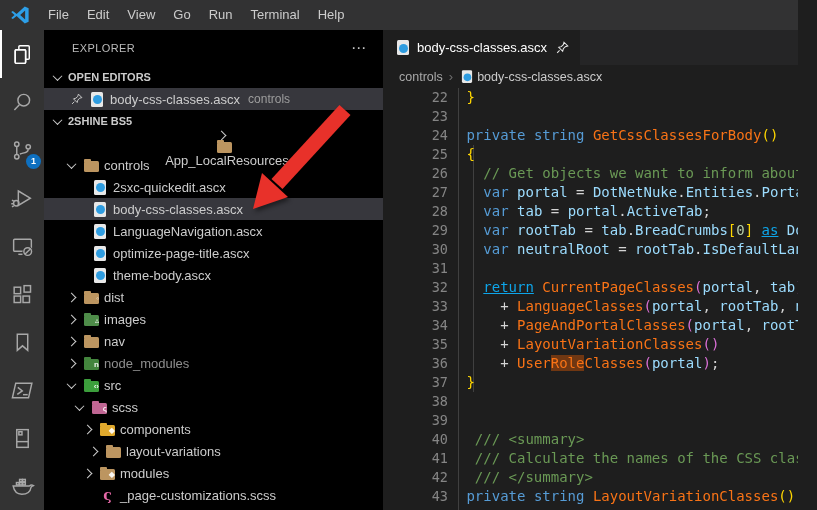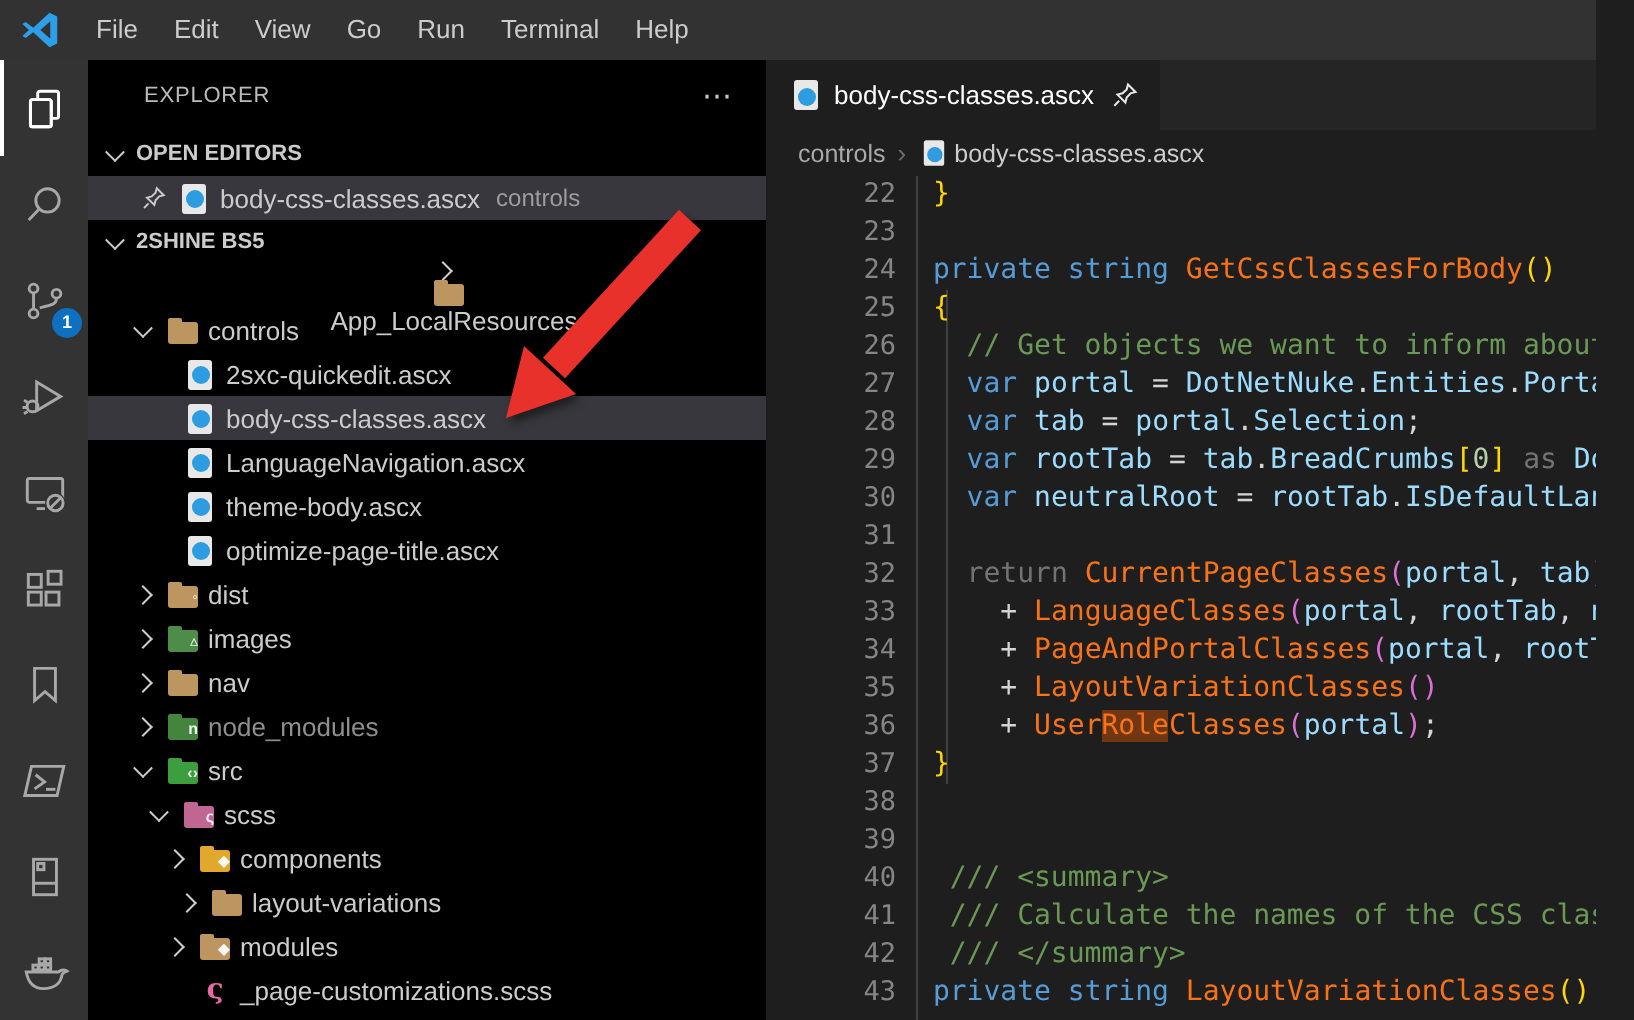--- a/index.html
+++ b/index.html
@@ -54,21 +54,21 @@
   #breadcrumb{height:23px;display:flex;align-items:center;font-size:12.5px;color:#a9a9a9;padding-left:16px;background:#1e1e1e;}
   #breadcrumb .sep{margin:0 6px;color:#6e6e6e;font-size:13px;}
   #breadcrumb .file{color:#cccccc;display:flex;align-items:center;}
   #breadcrumb .fi{transform:scale(.85);margin-right:4px;}
   #code{position:relative;height:422px;font-family:"DejaVu Sans Mono","Liberation Mono",monospace;
         font-size:14px;overflow:hidden;}
   .guide{position:absolute;width:1px;background:#404040;}
   .cl{display:flex;height:19px;line-height:19px;position:relative;}
   .ln{width:65px;text-align:right;color:#858585;flex:none;font-size:13.5px;}
   .ct{margin-left:10px;white-space:pre;}
-  .tk-kw{color:#569cd6;} .tk-ctl{color:#737373;} .tk-fn{color:#f97316;}
+  .tk-kw{color:#569cd6;} .tk-ctl{color:#0ea5e9;text-decoration:underline;} .tk-fn{color:#f97316;}
   .tk-v{color:#9cdcfe;}  .tk-n{color:#b5cea8;}  .tk-cm{color:#6a9955;}
   .tk-pu{color:#d4d4d4;} .tk-b1{color:#ffd700;} .tk-b2{color:#da70d6;}
   .tk-pl{color:#d4d4d4;}
   .hl{background:rgba(234,92,0,.40);}
   
   #arrow{position:absolute;left:0;top:0;pointer-events:none;filter:drop-shadow(2px 3px 2px rgba(0,0,0,.45));}
 </style>
 </head>
 <body>
 
@@ -230,28 +230,28 @@
           <span class="fi fi-page">
             <span class="globe" style="background: rgb(46, 156, 224);"></span>
           </span>
           <span class="lbl">LanguageNavigation.ascx</span>
         </div>
         <div class="trow" style="padding-left: 30px;">
           <span class="chevbox"></span>
           <span class="fi fi-page">
             <span class="globe" style="background: rgb(46, 156, 224);"></span>
           </span>
+          <span class="lbl">optimize-page-title.ascx</span>
+        </div>
+        <div class="trow" style="padding-left: 30px;">
+          <span class="chevbox"></span>
+          <span class="fi fi-page">
+            <span class="globe" style="background: rgb(46, 156, 224);"></span>
+          </span>
           <span class="lbl">theme-body.ascx</span>
-        </div>
-        <div class="trow" style="padding-left: 30px;">
-          <span class="chevbox"></span>
-          <span class="fi fi-page">
-            <span class="globe" style="background: rgb(46, 156, 224);"></span>
-          </span>
-          <span class="lbl">optimize-page-title.ascx</span>
         </div>
         <div class="trow" style="padding-left: 22px;">
           <span class="chevbox">
             <span class="chev right"></span>
           </span>
           <span class="fi fi-folder" style="background: rgb(188, 149, 96);">
             <span class="fi-badge">◦</span>
           </span>
           <span class="lbl">dist</span>
         </div>
@@ -384,21 +384,21 @@
           <div class="cl">
             <span class="ln">26</span>
             <span class="ct"><span class="tk-pl">   </span><span class="tk-cm">// Get objects we want to inform about in the classes</span></span>
           </div>
           <div class="cl">
             <span class="ln">27</span>
             <span class="ct"><span class="tk-pl">   </span><span class="tk-kw">var</span><span class="tk-pl"> </span><span class="tk-v">portal</span><span class="tk-pl"> </span><span class="tk-pu">=</span><span class="tk-pl"> </span><span class="tk-v">DotNetNuke</span><span class="tk-pu">.</span><span class="tk-v">Entities</span><span class="tk-pu">.</span><span class="tk-v">Portals</span></span>
           </div>
           <div class="cl">
             <span class="ln">28</span>
-            <span class="ct"><span class="tk-pl">   </span><span class="tk-kw">var</span><span class="tk-pl"> </span><span class="tk-v">tab</span><span class="tk-pl"> </span><span class="tk-pu">=</span><span class="tk-pl"> </span><span class="tk-v">portal</span><span class="tk-pu">.</span><span class="tk-v">Selection</span><span class="tk-pu">;</span></span>
+            <span class="ct"><span class="tk-pl">   </span><span class="tk-kw">var</span><span class="tk-pl"> </span><span class="tk-v">tab</span><span class="tk-pl"> </span><span class="tk-pu">=</span><span class="tk-pl"> </span><span class="tk-v">portal</span><span class="tk-pu">.</span><span class="tk-v">ActiveTab</span><span class="tk-pu">;</span></span>
           </div>
           <div class="cl">
             <span class="ln">29</span>
             <span class="ct"><span class="tk-pl">   </span><span class="tk-kw">var</span><span class="tk-pl"> </span><span class="tk-v">rootTab</span><span class="tk-pl"> </span><span class="tk-pu">=</span><span class="tk-pl"> </span><span class="tk-v">tab</span><span class="tk-pu">.</span><span class="tk-v">BreadCrumbs</span><span class="tk-b1">[</span><span class="tk-n">0</span><span class="tk-b1">]</span><span class="tk-pl"> </span><span class="tk-ctl">as</span><span class="tk-pl"> </span><span class="tk-v">DotNetNuke</span></span>
           </div>
           <div class="cl">
             <span class="ln">30</span>
             <span class="ct"><span class="tk-pl">   </span><span class="tk-kw">var</span><span class="tk-pl"> </span><span class="tk-v">neutralRoot</span><span class="tk-pl"> </span><span class="tk-pu">=</span><span class="tk-pl"> </span><span class="tk-v">rootTab</span><span class="tk-pu">.</span><span class="tk-v">IsDefaultLanguage</span></span>
           </div>
           <div class="cl">

